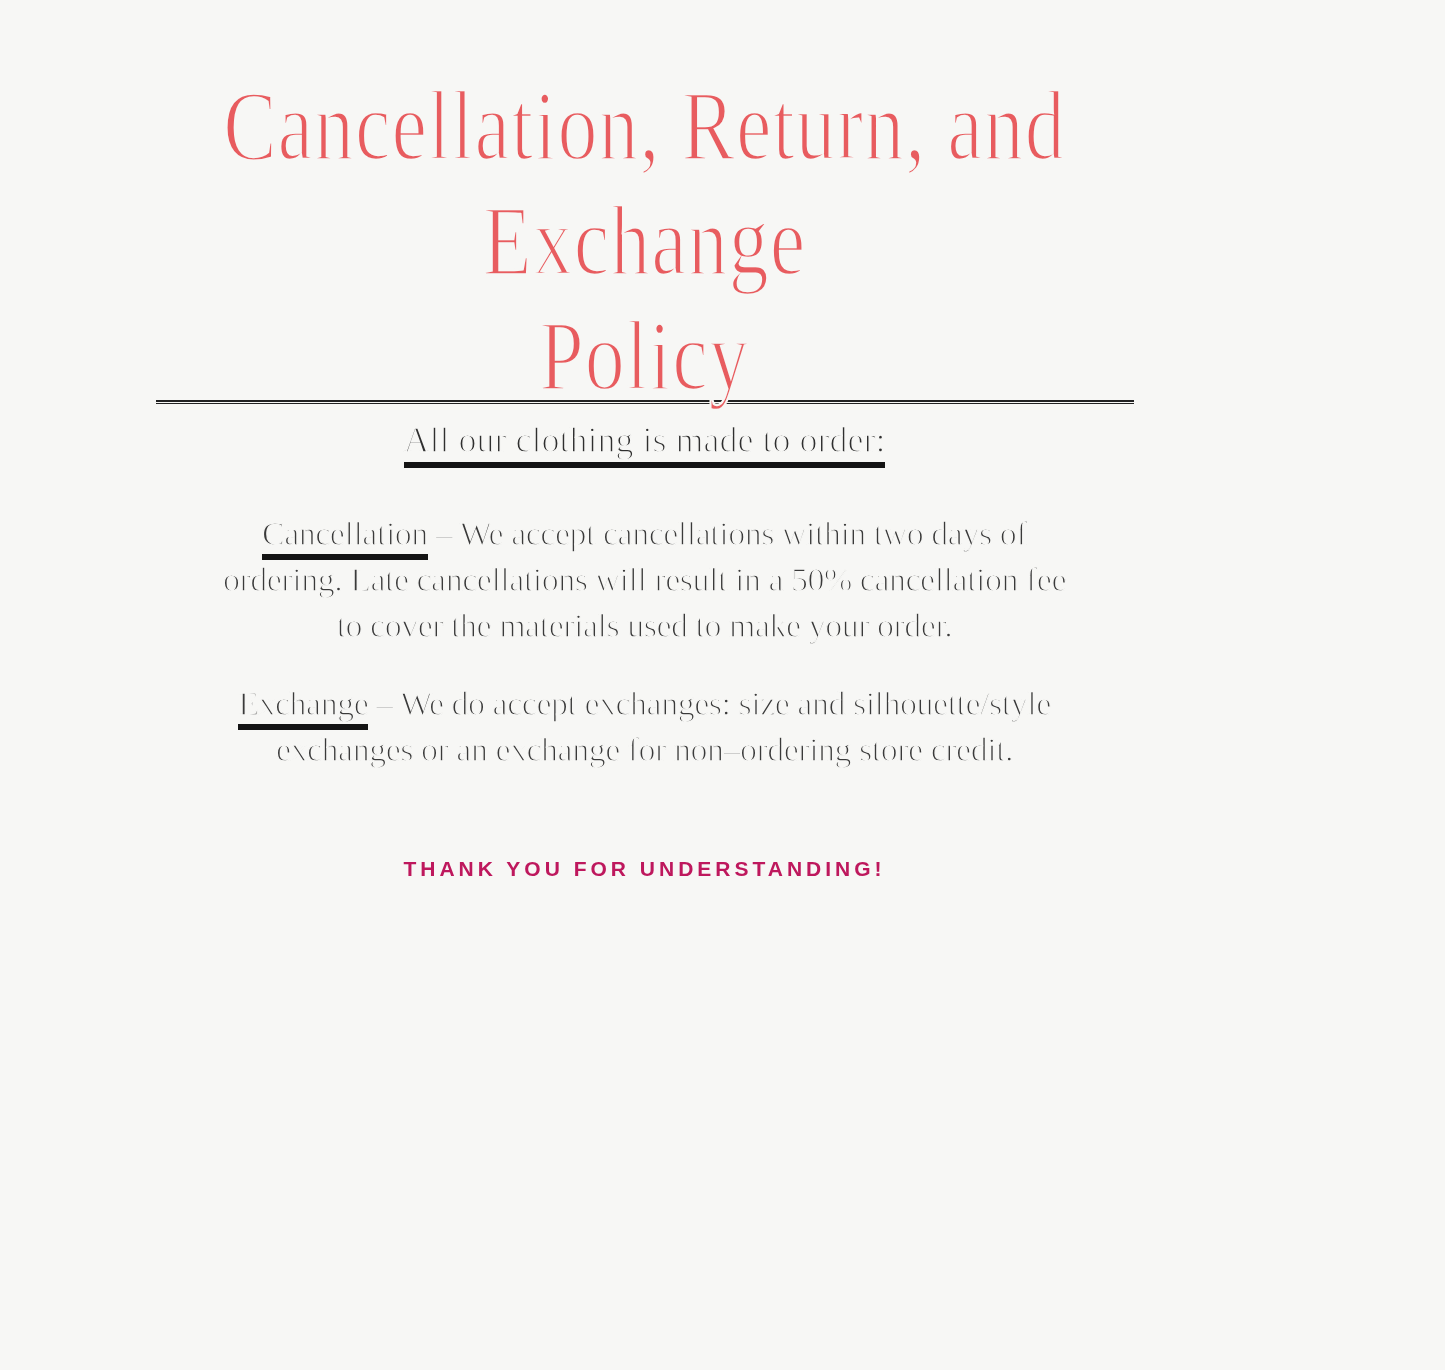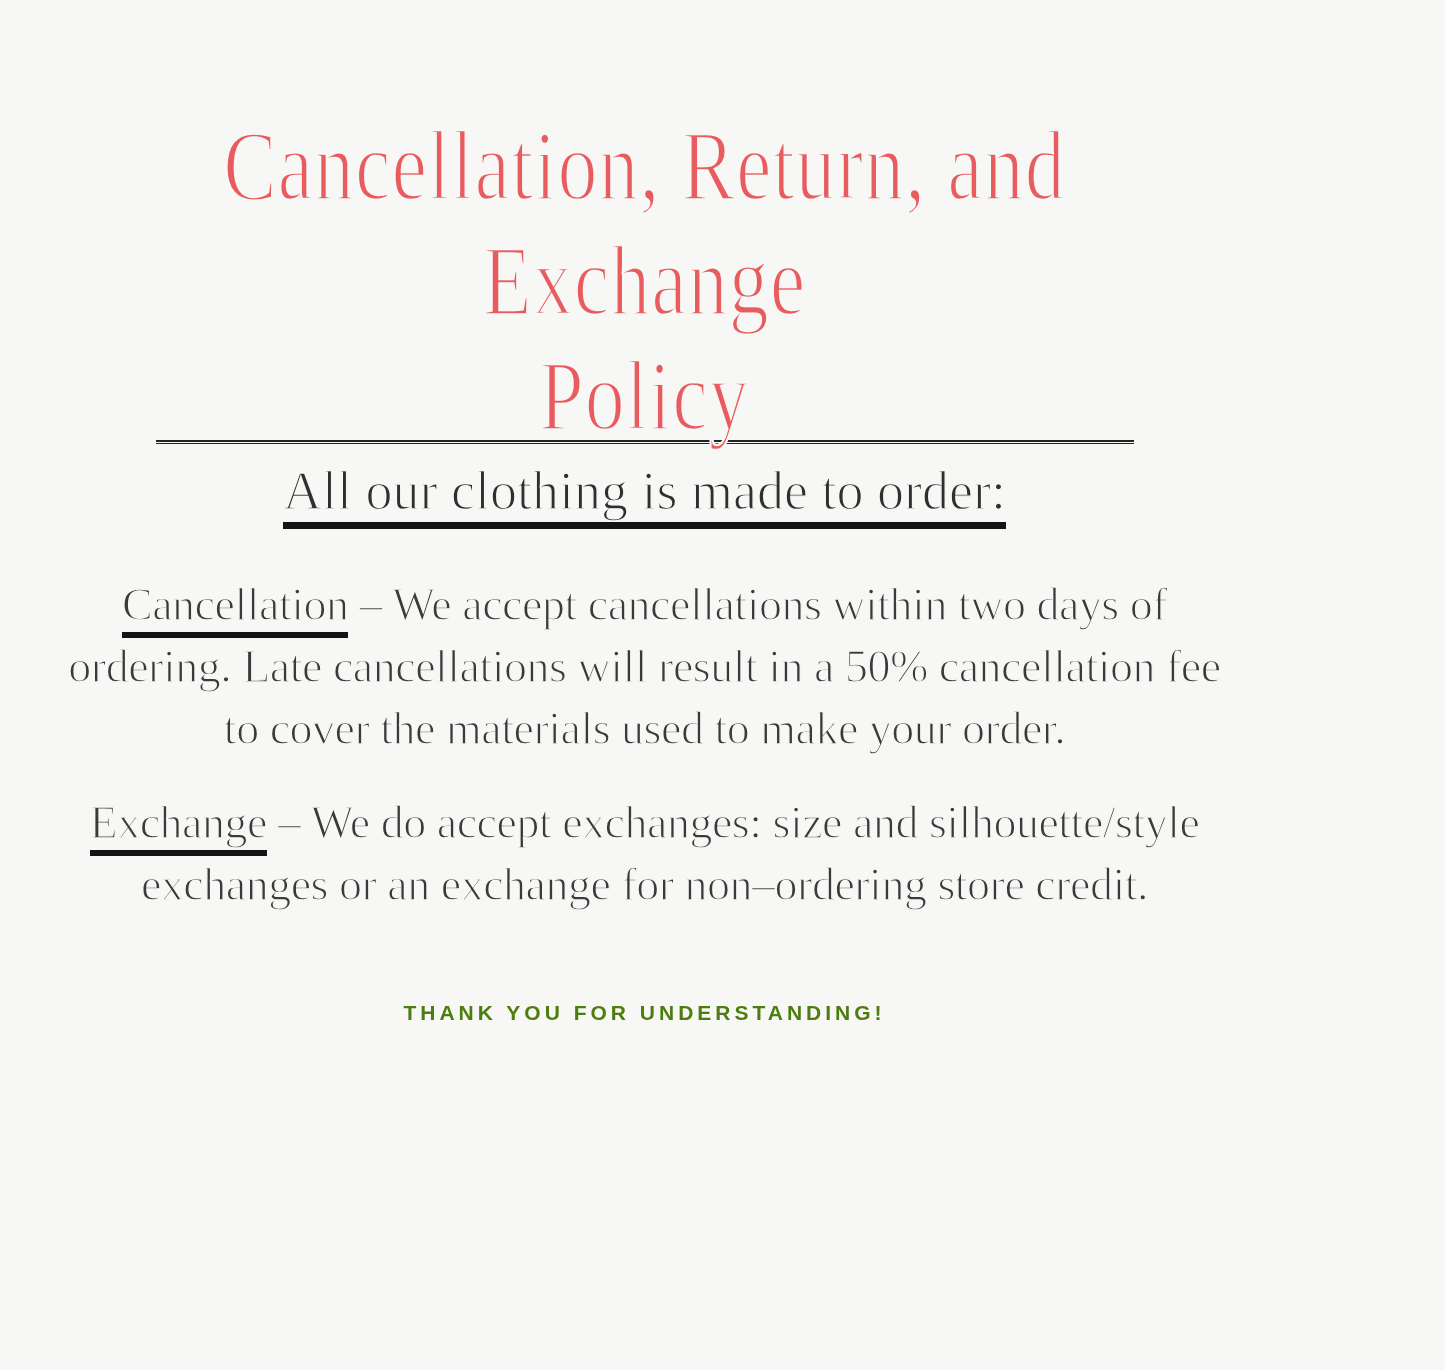--- a/index.html
+++ b/index.html
@@ -13,21 +13,21 @@
   body {
     width: 1445px;
     height: 1370px;
     background: var(--bg);
     font-family: "Liberation Serif", serif;
     overflow: hidden;
   }
   .poster {
     width: 1289px;
     height: 1370px;
-    padding: 108px 55px 0;
+    padding: 68px 55px 0;
     text-align: center;
   }
   
   .title {
     margin: 0;
     font-weight: normal;
     font-size: 80px;
     line-height: 1.15;
     letter-spacing: 1px;
     color: var(--accent);
@@ -39,35 +39,35 @@
   .divider {
     width: 978px;
     height: 4px;
     margin: 56px auto 14px;
     border-top: 2px solid #232323;
     border-bottom: 1px solid #232323;
   }
   .subtitle {
     margin: 0;
     font-weight: normal;
-    font-size: 54px;
+    font-size: 36px;
     line-height: 1.25;
     color: #2f2f2f;
     -webkit-text-stroke: 1.4px var(--bg);
   }
   .underlined {
     text-decoration: underline;
     text-decoration-thickness: 2px;
     text-underline-offset: 8px;
     border-bottom: 7px solid var(--bar);
     padding-bottom: 1px;
   }
   .policy {
     margin: 32px 0 0;
-    font-size: 46px;
+    font-size: 34px;
     line-height: 1.35;
     letter-spacing: -0.5px;
     color: var(--ink);
     -webkit-text-stroke: 1.3px var(--bg);
     white-space: pre-line;
   }
   .policy.first { margin-top: 48px; }
   .term {
     text-decoration: underline;
     text-decoration-thickness: 2px;
@@ -75,21 +75,21 @@
     border-bottom: 6px solid var(--bar);
     padding-bottom: 2px;
   }
   .footer {
     margin-top: 80px;
     font-family: "Liberation Sans", sans-serif;
     font-size: 21px;
     font-weight: bold;
     letter-spacing: 4px;
     line-height: 1.6;
-    color: #4d7c0f;
+    color: #be185d;
   }
 </style>
 </head>
 <body>
 
 <div class="poster">
 
   <h1 class="title">Cancellation, Return, and Exchange
 Policy</h1>
 

